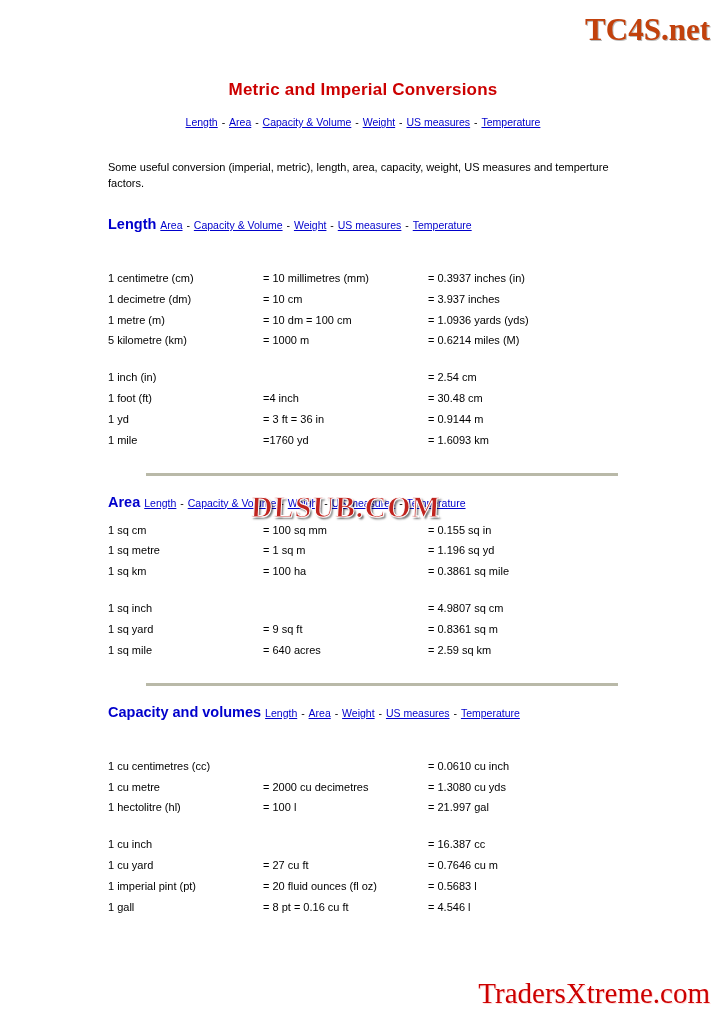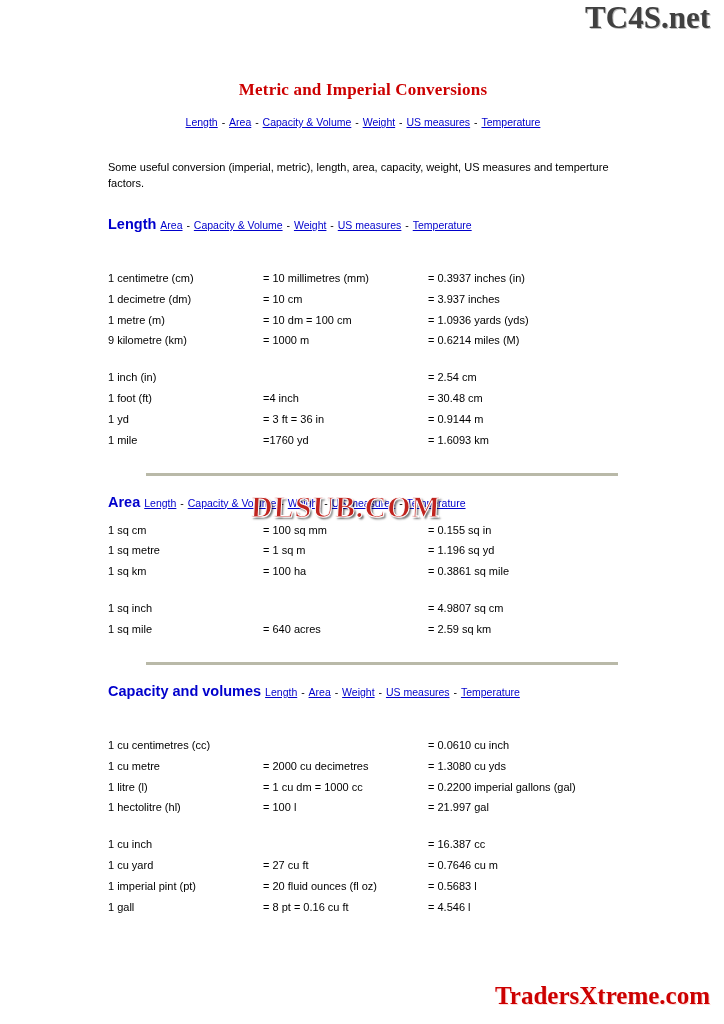--- a/index.html
+++ b/index.html
@@ -18,45 +18,44 @@
   }
   .page {
     position: relative;
     width: 724px;
     height: 1024px;
   }
 
   
   .brand-top {
     position: absolute;
-    top: 0;
+    top: 12px;
     right: 14px;
     font-family: "Liberation Serif", serif;
     font-weight: bold;
     font-size: 31px;
-    color: #404040;
+    color: #c2410c;
     letter-spacing: 0px;
     text-shadow: 1px 1px 0 #bdbdbd;
   }
 
   .content {
     position: absolute;
     left: 108px;
     top: 80px;
     width: 510px;
   }
 
   h1.title {
     color: #cc0000;
     font-size: 17px;
     font-weight: bold;
     text-align: center;
     margin: 0 0 16px 0;
     letter-spacing: 0.2px;
-    font-family: Liberation Serif, serif;
   }
 
   .toplinks {
     text-align: center;
     font-size: 10.5px;
     color: #000000;
     margin-bottom: 32px;
   }
   .toplinks a, .seclinks a {
     color: #0000cc;
@@ -129,22 +128,22 @@
     transform: skewX(-3deg);
     pointer-events: none;
   }
 
   
   .brand-bottom {
     position: absolute;
     bottom: 14px;
     right: 14px;
     font-family: "Liberation Serif", serif;
-    font-weight: bold;
-    font-size: 25px;
+    font-weight: normal;
+    font-size: 29px;
     color: #cc0000;
     text-shadow: 1px 1px 0 #ffd9d9;
   }
 </style>
 </head>
 <body>
 
 <div class="page">
 
   <div class="brand-top">TC4S.net</div>
@@ -176,21 +175,21 @@
         <td class="c1">1 decimetre (dm)</td>
         <td class="c2">= 10 cm</td>
         <td class="c3">= 3.937 inches</td>
       </tr>
       <tr>
         <td class="c1">1 metre (m)</td>
         <td class="c2">= 10 dm = 100 cm</td>
         <td class="c3">= 1.0936 yards (yds)</td>
       </tr>
       <tr>
-        <td class="c1">9 kilometre (km)</td>
+        <td class="c1">5 kilometre (km)</td>
         <td class="c2">= 1000 m</td>
         <td class="c3">= 0.6214 miles (M)</td>
       </tr>
       <tr class="spacer">
             <td colspan="3"></td>
           </tr>
       <tr>
         <td class="c1">1 inch (in)</td>
         <td class="c2"></td>
         <td class="c3">= 2.54 cm</td>
@@ -238,20 +237,25 @@
       </tr>
       <tr class="spacer">
             <td colspan="3"></td>
           </tr>
       <tr>
         <td class="c1">1 sq inch</td>
         <td class="c2"></td>
         <td class="c3">= 4.9807 sq cm</td>
       </tr>
       <tr>
+        <td class="c1">1 sq yard</td>
+        <td class="c2">= 9 sq ft</td>
+        <td class="c3">= 0.8361 sq m</td>
+      </tr>
+      <tr>
         <td class="c1">1 sq mile</td>
         <td class="c2">= 640 acres</td>
         <td class="c3">= 2.59 sq km</td>
       </tr>
     </tbody>
       </table>
 
     <div class="rule"></div>
 
     <div class="sec-head">
@@ -266,25 +270,20 @@
         <td class="c1">1 cu centimetres (cc)</td>
         <td class="c2"></td>
         <td class="c3">= 0.0610 cu inch</td>
       </tr>
       <tr>
         <td class="c1">1 cu metre</td>
         <td class="c2">= 2000 cu decimetres</td>
         <td class="c3">= 1.3080 cu yds</td>
       </tr>
       <tr>
-        <td class="c1">1 litre (l)</td>
-        <td class="c2">= 1 cu dm = 1000 cc</td>
-        <td class="c3">= 0.2200 imperial gallons (gal)</td>
-      </tr>
-      <tr>
         <td class="c1">1 hectolitre (hl)</td>
         <td class="c2">= 100 l</td>
         <td class="c3">= 21.997 gal</td>
       </tr>
       <tr class="spacer">
             <td colspan="3"></td>
           </tr>
       <tr>
         <td class="c1">1 cu inch</td>
         <td class="c2"></td>

